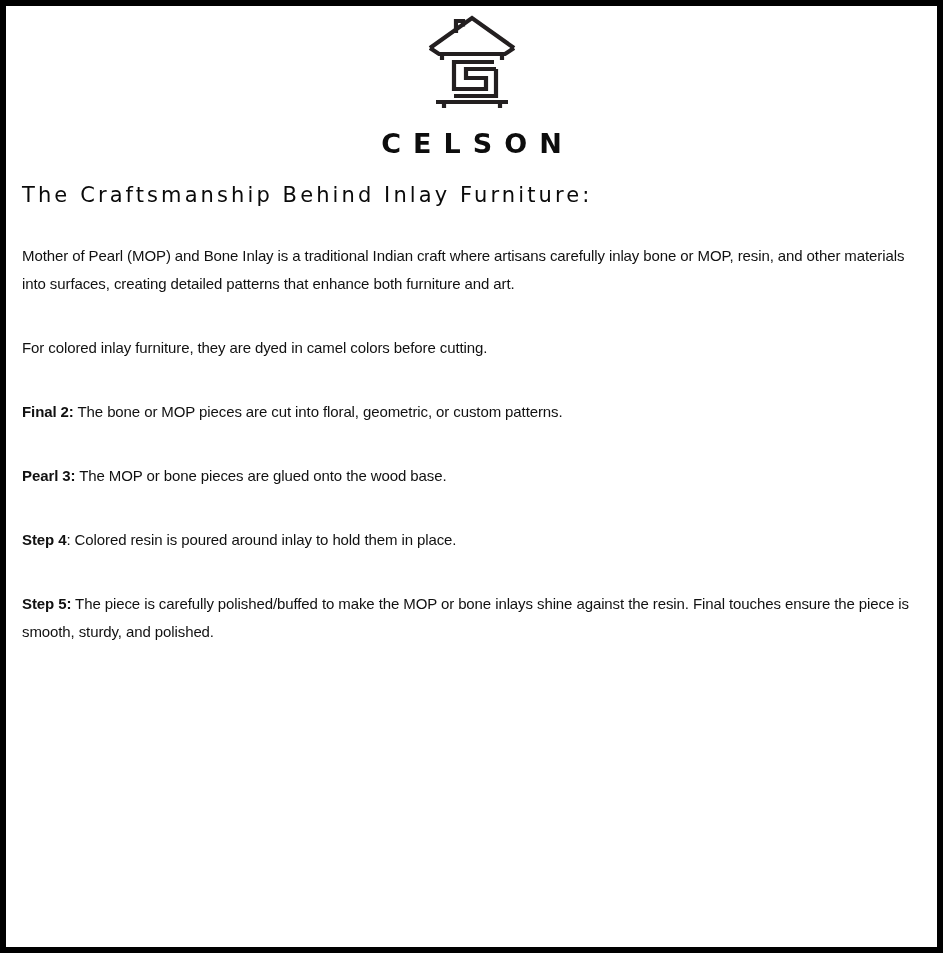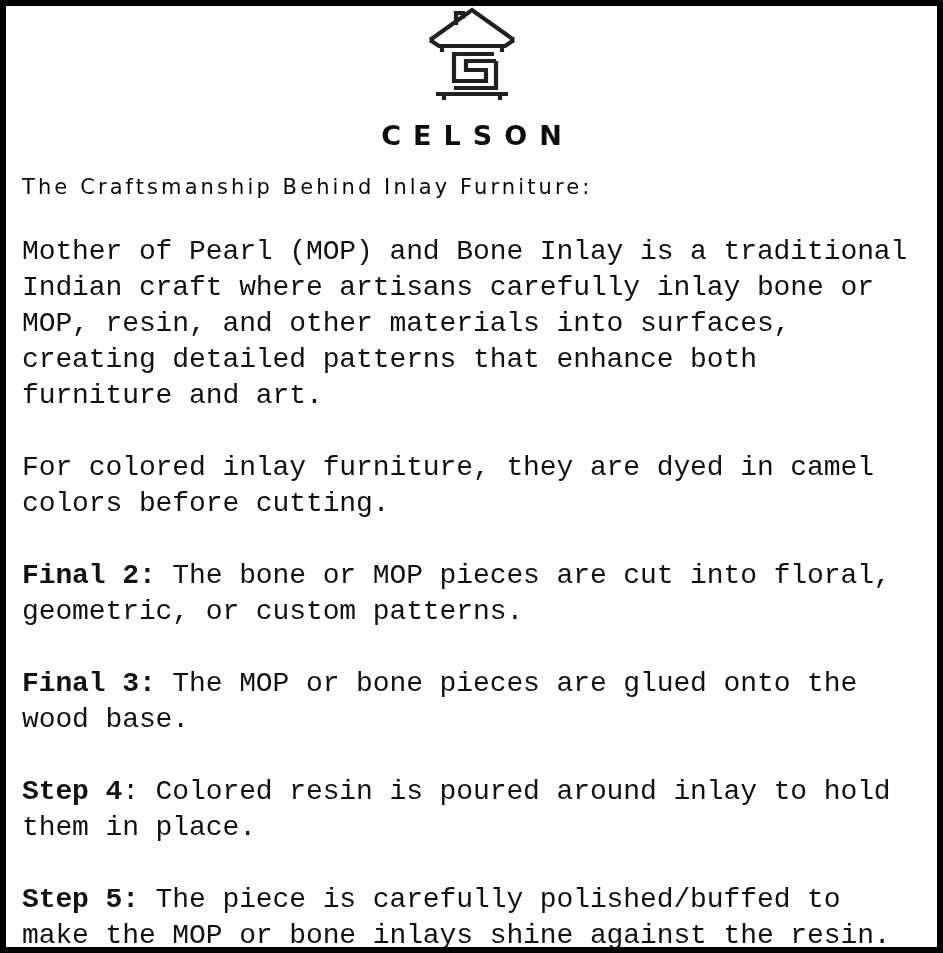--- a/index.html
+++ b/index.html
@@ -21,21 +21,21 @@
     height: 953px;
     border: 6px solid #000000;
     background: #ffffff;
     position: relative;
     overflow: hidden;
   }
 
   
   .brand {
     width: 100%;
-    padding-top: 0;
+    padding-top: 8px;
     text-align: center;
   }
   .logo-mark {
     display: block;
     margin: 0 auto;
     width: 92px;
     height: 100px;
   }
   .brand-name {
     display: block;
@@ -60,25 +60,25 @@
     font-size: 21px;
     font-weight: 400;
     letter-spacing: 3.1px;
     color: #0a0a0a;
     line-height: 1.2;
     white-space: nowrap;
   }
 
   .para {
     margin: 0;
-    font-family: Liberation Mono, monospace;
-    font-size: 28px;
+    font-family: Liberation Sans, sans-serif;
+    font-size: 15px;
     font-weight: 400;
     color: #111111;
-    line-height: 36px;
+    line-height: 28px;
     letter-spacing: -0.1px;
   }
   .para + .para {
     margin-top: 36px;
   }
   .para.first {
     margin-top: 34px;
   }
   .para b {
     font-weight: 700;
@@ -116,21 +116,21 @@
 
     <h1 class="section-heading">The Craftsmanship Behind Inlay Furniture:</h1>
 
     <p class="para first"><b></b><span>Mother of Pearl (MOP) and Bone Inlay is a traditional Indian craft where artisans carefully inlay bone or MOP, resin, and other materials into surfaces, creating detailed patterns that enhance both furniture and art.</span></p>
 
 
     <p class="para"><b></b><span>For colored inlay furniture, they are dyed in camel colors before cutting.</span></p>
 
     <p class="para"><b>Final 2:</b><span> The bone or MOP pieces are cut into floral, geometric, or custom patterns.</span></p>
 
-    <p class="para"><b>Final 3:</b><span> The MOP or bone pieces are glued onto the wood base.</span></p>
+    <p class="para"><b>Pearl 3:</b><span> The MOP or bone pieces are glued onto the wood base.</span></p>
 
     <p class="para"><b>Step 4</b><span>: Colored resin is poured around inlay to hold them in place.</span></p>
 
     <p class="para"><b>Step 5:</b><span> The piece is carefully polished/buffed to make the MOP or bone inlays shine against the resin. Final touches ensure the piece is smooth, sturdy, and polished.</span></p>
 
   </div>
 
 </div>
 
 </body></html>

